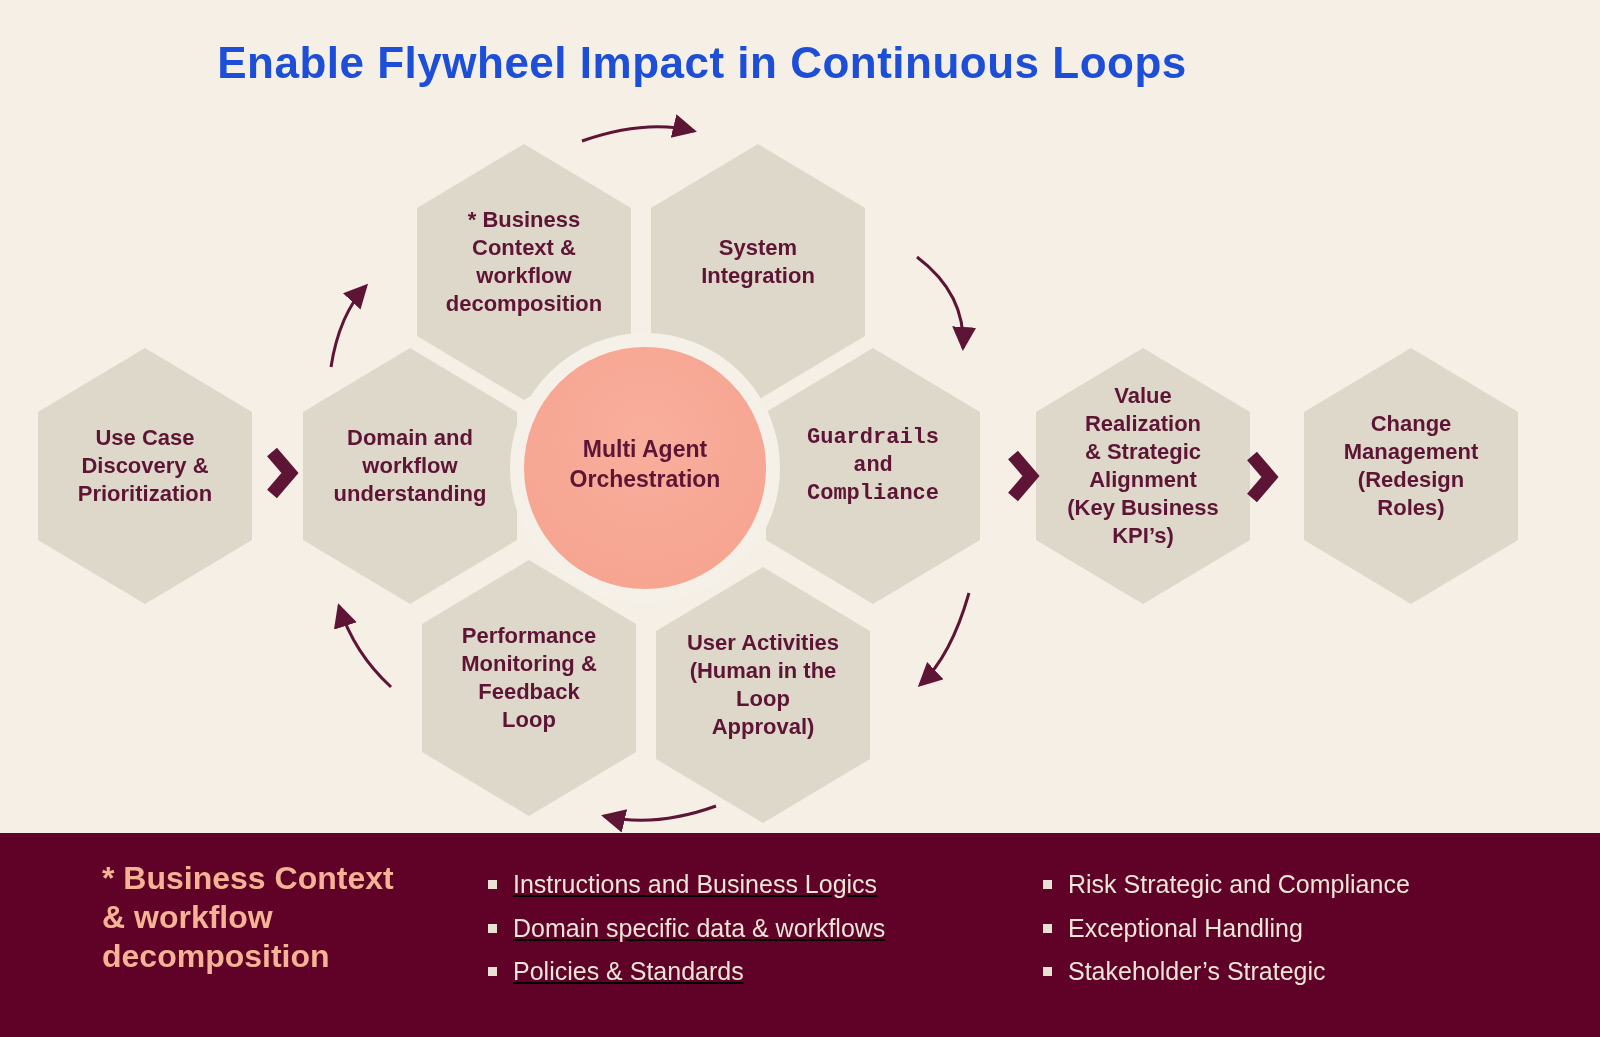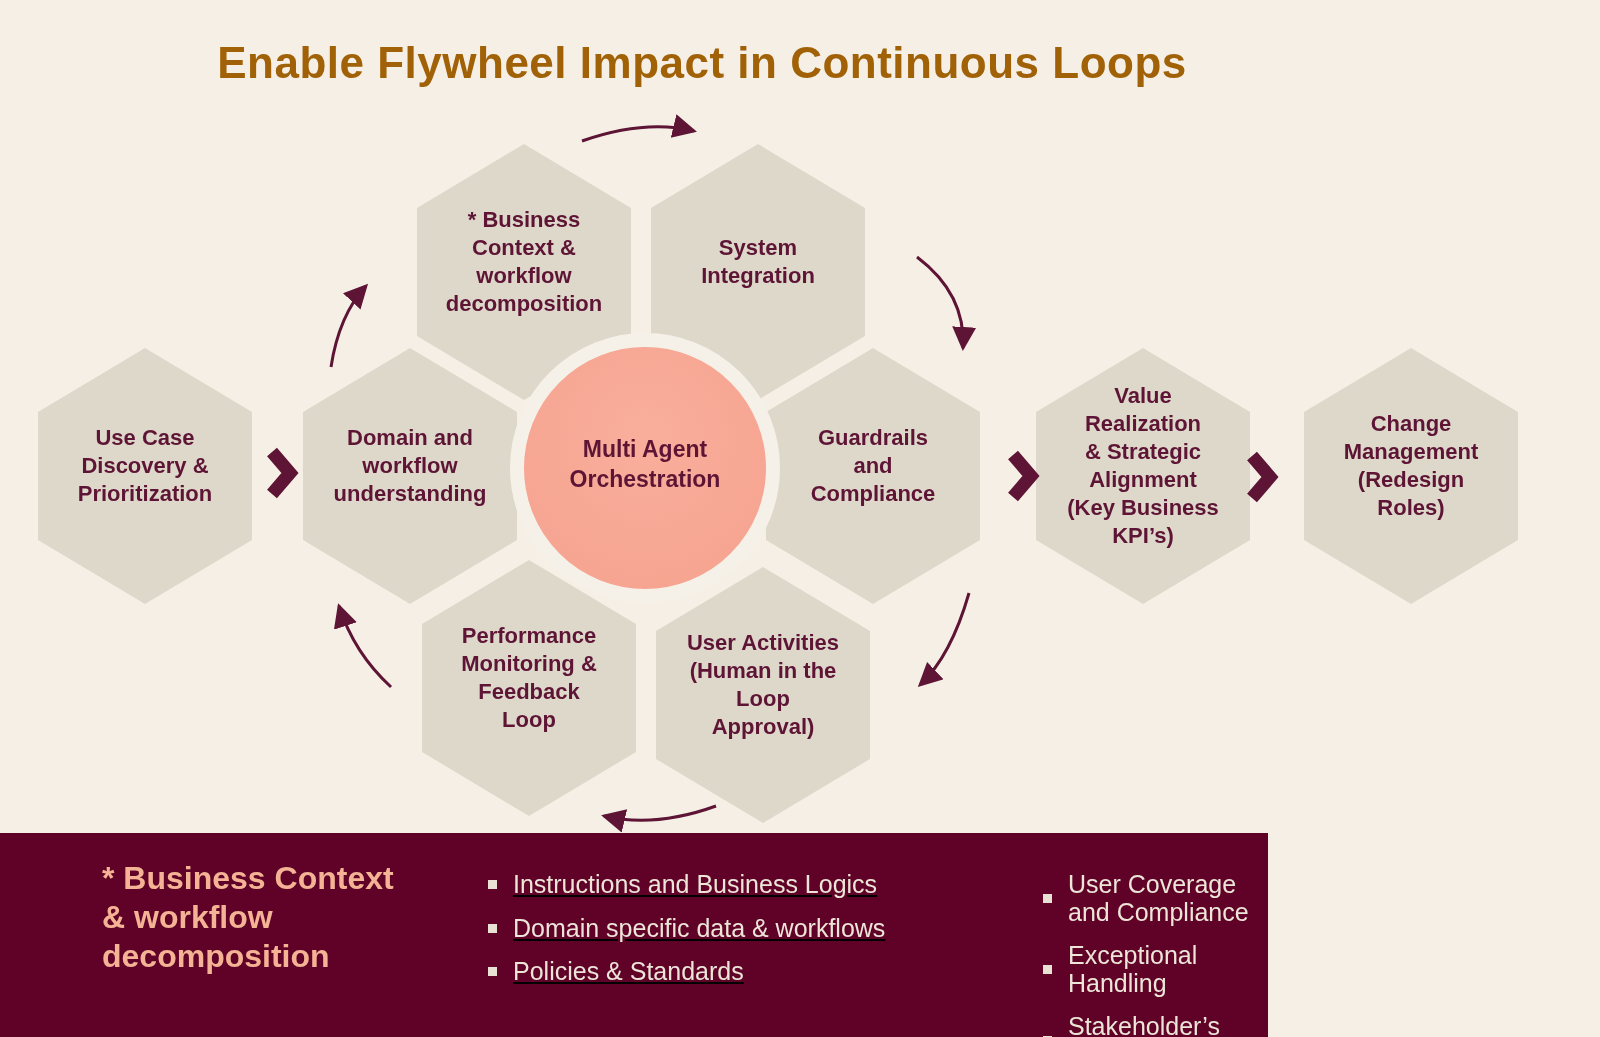--- a/index.html
+++ b/index.html
@@ -11,21 +11,21 @@
     overflow: hidden;
   }
   .stage { position: absolute; left: 0; top: 0; width: 1600px; height: 1037px; }
 
   .title {
     position: absolute;
     left: 0; top: 38px; width: 1404px;
     text-align: center;
     font-size: 44px;
     font-weight: bold;
-    color: #a16207;
+    color: #1d4ed8;
     letter-spacing: 0.5px;
   }
 
   
   .hex {
     position: absolute;
     width: 214px; height: 256px;
     background: #ded8cb;
     clip-path: polygon(50% 0%, 100% 25%, 100% 75%, 50% 100%, 0% 75%, 0% 25%);
     display: flex;
@@ -40,21 +40,21 @@
     line-height: 1.28;
     color: #5e1535;
     text-align: center;
     white-space: pre-line;
   }
 
   .hex-business   { left: 417px;  top: 144px; }
   .hex-system     { left: 651px;  top: 144px; }
   .hex-usecase    { left: 38px;   top: 348px; }
   .hex-domain     { left: 296px;  top: 348px; margin-left: 7px; }
-  .hex-guardrails { left: 766px;  top: 348px; }
+  .hex-guardrails { left: 766px;  top: 348px; font-family: Liberation Mono, monospace; }
   .hex-value      { left: 1036px; top: 348px; }
   .hex-change     { left: 1304px; top: 348px; }
   .hex-perf       { left: 422px;  top: 560px; }
   .hex-user       { left: 656px;  top: 567px; }
 
   .center-circle {
     position: absolute;
     left: 510px; top: 333px;
     width: 270px; height: 270px;
     border-radius: 50%;
@@ -86,21 +86,21 @@
     position: absolute;
     z-index: 3;
   }
   .chevron-1 { left: 263px;  top: 444px; }
   .chevron-2 { left: 1004px; top: 447px; }
   .chevron-3 { left: 1243px; top: 448px; }
 
   .banner {
     position: absolute;
     left: 0; top: 833px;
-    width: 1268px; height: 204px;
+    width: 1600px; height: 204px;
     background: #600227;
     z-index: 4;
   }
   .banner-heading {
     position: absolute;
     left: 102px; top: 26px;
     font-size: 32px;
     font-weight: bold;
     line-height: 1.22;
     color: #f3b394;
@@ -235,21 +235,21 @@
       </div>
       <div class="bullet-item">
         <span class="bullet-square"></span>
         <span>Policies &amp; Standards</span>
       </div>
     </div>
 
     <div class="bullet-col bullet-col-2">
       <div class="bullet-item">
         <span class="bullet-square"></span>
-        <span>User Coverage and Compliance</span>
+        <span>Risk Strategic and Compliance</span>
       </div>
       <div class="bullet-item">
         <span class="bullet-square"></span>
         <span>Exceptional Handling</span>
       </div>
       <div class="bullet-item">
         <span class="bullet-square"></span>
         <span>Stakeholder’s Strategic</span>
       </div>
     </div>

